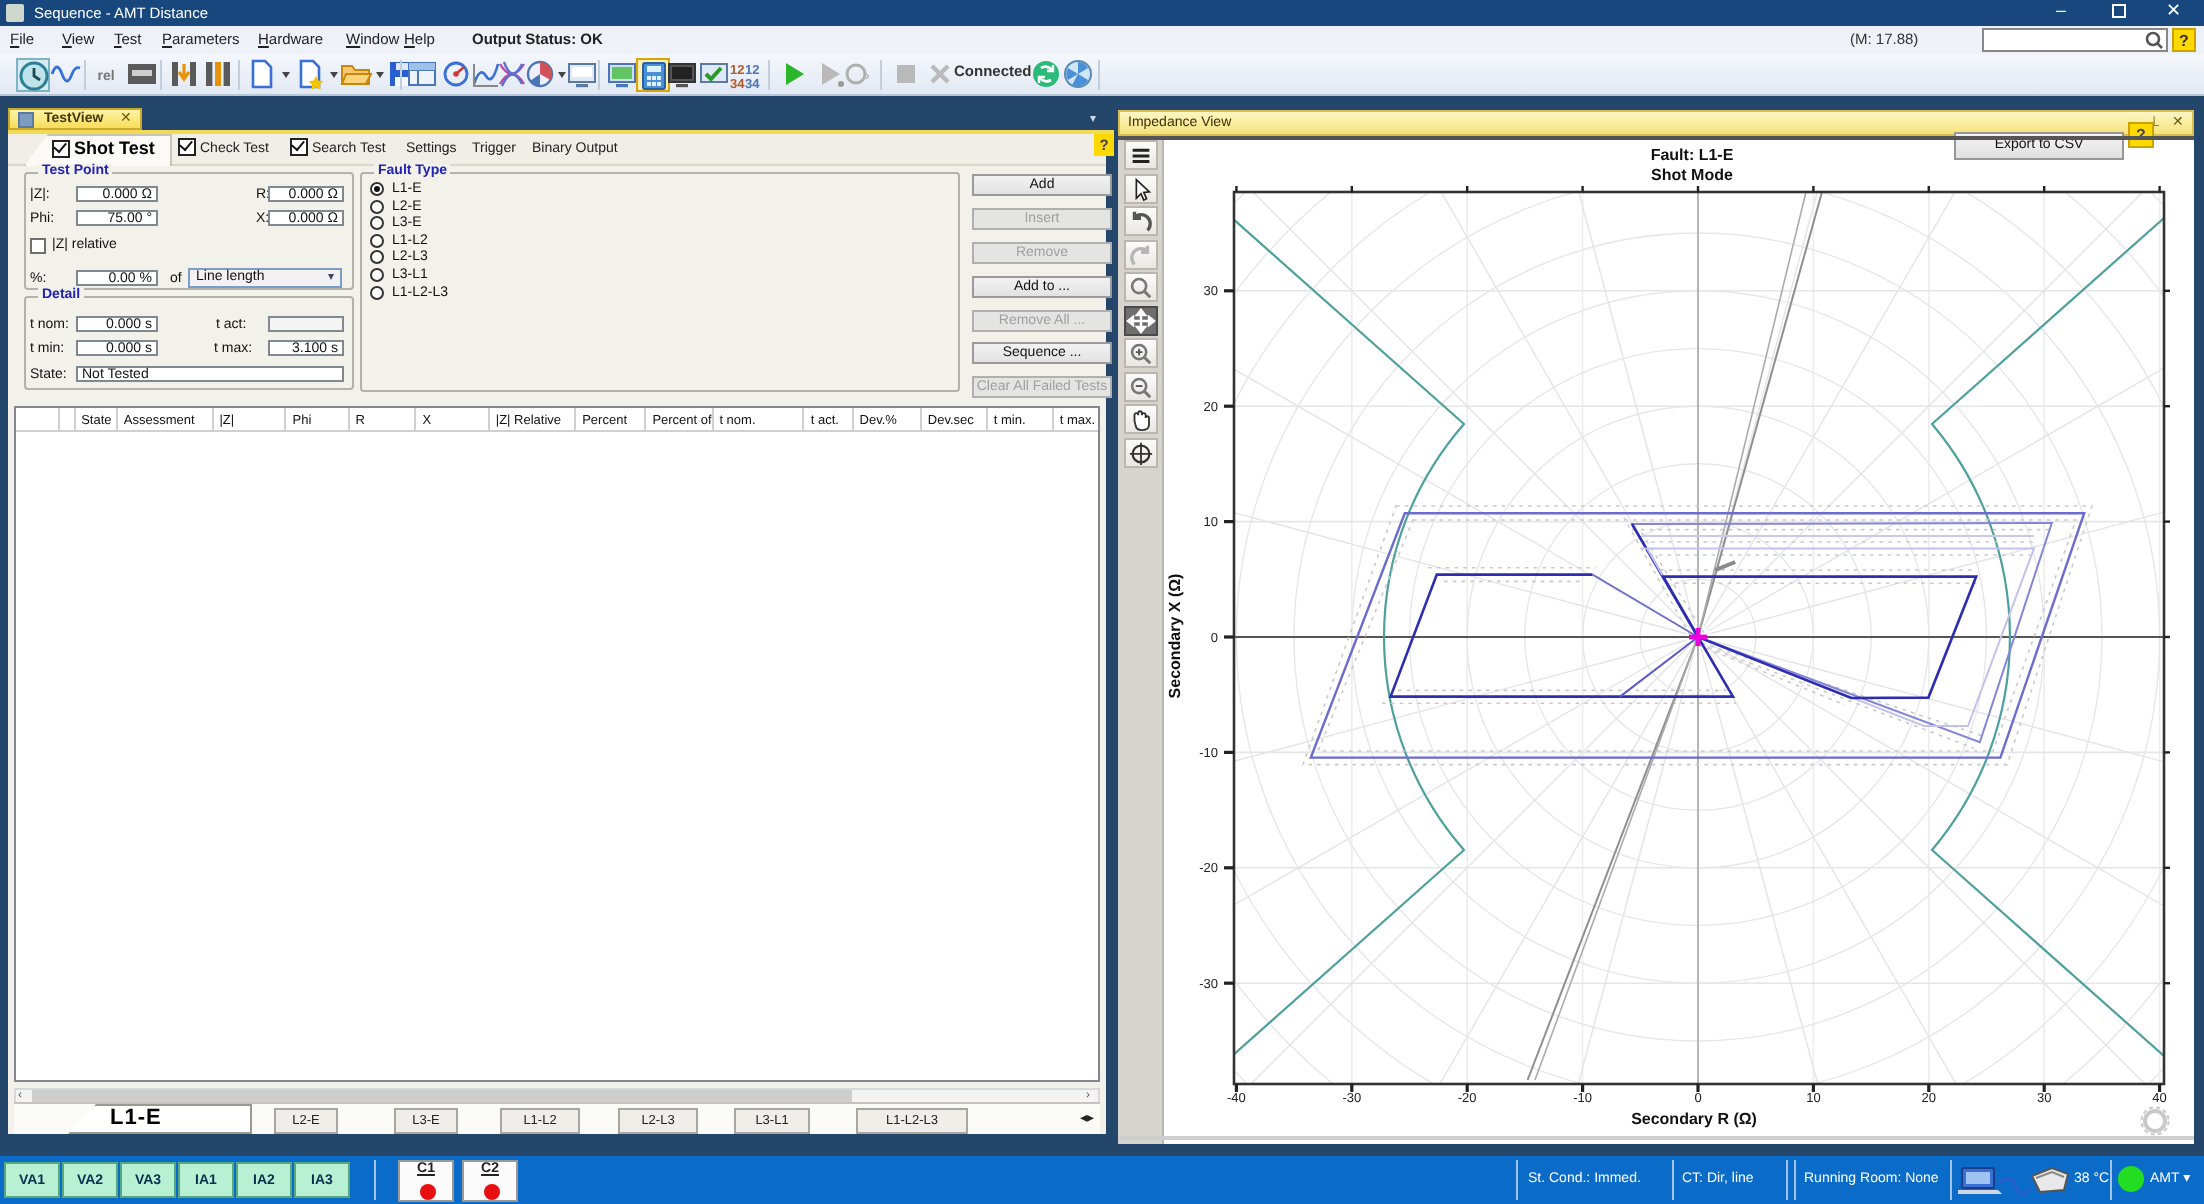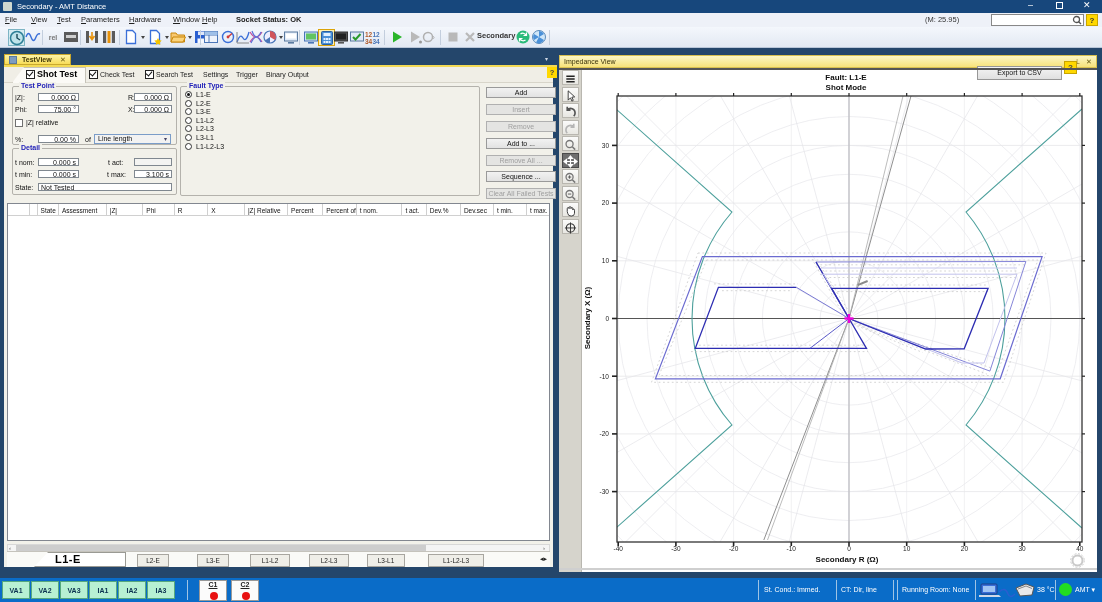--- a/index.html
+++ b/index.html
@@ -17,36 +17,36 @@
 .mitem{position:absolute;top:0;font-size:7.5px;color:#222;line-height:13px}
 .stab{position:absolute;top:0;font-size:7px;color:#222;height:16px;line-height:15px}
 .cbx{display:inline-block;width:9px;height:9px;border:1.4px solid #222;background:#fff;position:relative;vertical-align:-2px;margin-right:2px}
 .cbx:after{content:"";position:absolute;left:1px;top:-1px;width:3px;height:5px;border:solid #111;border-width:0 1.6px 1.6px 0;transform:rotate(40deg)}
 .botab{position:absolute;top:1px;height:13px;border:1px solid #a8a6a0;background:#efeee8;font-size:6.5px;color:#222;text-align:center;line-height:12px}
 </style></head>
 <body>
 
 <div class="abs" style="left:0;top:0;width:1102px;height:13px;background:#17477c">
   <div class="abs" style="left:3px;top:2px;width:9px;height:9px;background:#cfd8cf;border-radius:1px"></div>
-  <div class="abs" style="left:17px;top:0;font-size:7.5px;color:#fff;line-height:13px">Secondary - AMT Distance</div>
+  <div class="abs" style="left:17px;top:0;font-size:7.5px;color:#fff;line-height:13px">Sequence - AMT Distance</div>
   <div class="abs" style="left:1028px;top:0;width:46px;font-size:9px;color:#fff;line-height:11px">–</div>
   <div class="abs" style="left:1056px;top:2px;width:7px;height:7px;border:1.2px solid #fff"></div>
   <div class="abs" style="left:1083px;top:0;font-size:9px;color:#fff;line-height:11px">✕</div>
 </div>
 
 <div class="abs" style="left:0;top:13px;width:1102px;height:14px;background:#eef1f8">
   <div class="mitem" style="left:5px"><u>F</u>ile</div>
   <div class="mitem" style="left:31px"><u>V</u>iew</div>
   <div class="mitem" style="left:57px"><u>T</u>est</div>
   <div class="mitem" style="left:81px"><u>P</u>arameters</div>
   <div class="mitem" style="left:129px"><u>H</u>ardware</div>
   <div class="mitem" style="left:173px"><u>W</u>indow</div>
   <div class="mitem" style="left:202px"><u>H</u>elp</div>
-  <div class="mitem" style="left:236px;font-weight:bold">Socket Status: OK</div>
-  <div class="mitem" style="left:925px;color:#333">(M: 25.95)</div>
+  <div class="mitem" style="left:236px;font-weight:bold">Output Status: OK</div>
+  <div class="mitem" style="left:925px;color:#333">(M: 17.88)</div>
   <div class="abs" style="left:991px;top:1px;width:93px;height:12px;background:#fff;border:1px solid #888"></div>
   <svg class="abs" style="left:1072px;top:2px" width="10" height="10">
       <circle cx="4.5" cy="4.5" r="3" fill="none" stroke="#555" stroke-width="1.3"></circle>
       <line x1="6.7" y1="6.7" x2="9" y2="9" stroke="#555" stroke-width="1.3"></line>
     </svg>
   <div class="abs" style="left:1086px;top:1px;width:12px;height:12px;background:#ffd800;border:1px solid #c8a400;font-size:8px;font-weight:bold;color:#333;text-align:center;line-height:11px">?</div>
 </div>
 
 <div class="abs" style="left:0;top:27px;width:1102px;height:21px;background:linear-gradient(#f4f7fc,#e2e9f3);border-bottom:1px solid #b9c6d8">
 <div class="tbtn abs" style="left:8px;background:#d6ecf2;border:1px solid #7db4c4"><svg width="16" height="16" viewBox="0 0 16 16">
@@ -172,21 +172,21 @@
         <circle cx="6" cy="8" r="4.5" fill="none" stroke="#b0b0b0" stroke-width="1.5"></circle>
         <text x="10.5" y="11" font-size="7" fill="#a8a8a8">›</text>
       </svg></div>
     <div class="abs" style="left:440px;top:3px;width:1px;height:15px;background:#c3cedd"></div>
     <div class="tbtn abs" style="left:445px"><svg width="16" height="16" viewBox="0 0 16 16">
         <rect x="3.5" y="3.5" width="9" height="9" fill="#b9b9b9"></rect>
       </svg></div>
     <div class="tbtn abs" style="left:462px"><svg width="16" height="16" viewBox="0 0 16 16">
         <path d="M4 4 L12 12 M12 4 L4 12" stroke="#b9b9b9" stroke-width="2.2"></path>
       </svg></div>
-    <div class="abs" style="left:477px;top:-1px;height:21px;font-size:7.5px;font-weight:bold;color:#333;line-height:20px">Secondary</div>
+    <div class="abs" style="left:477px;top:-1px;height:21px;font-size:7.5px;font-weight:bold;color:#333;line-height:20px">Connected</div>
     <div class="tbtn abs" style="left:515px"><svg width="16" height="16" viewBox="0 0 16 16">
         <circle cx="8" cy="8" r="6.5" fill="#2abb7a"></circle>
         <path d="M5.5 5 a4 4 0 0 1 5.5 1 m-.5 5 a4 4 0 0 1-5.5-1" stroke="#fff" stroke-width="1.4" fill="none"></path>
         <path d="M11.5 3.5 v3 h-3 M4.5 12.5 v-3 h3" stroke="#fff" stroke-width="1.2" fill="none"></path>
       </svg></div>
     <div class="tbtn abs" style="left:531px"><svg width="16" height="16" viewBox="0 0 16 16">
         <circle cx="8" cy="8" r="6.5" fill="#cfe6f8" stroke="#5a8ab8"></circle>
         <path d="M8 8 L8 2 A6 6 0 0 1 13 5z M8 8 L13 11 A6 6 0 0 1 5 13.5z M8 8 L3 5 A6 6 0 0 0 3 11z" fill="#4a90d8"></path>
       </svg></div>
     <div class="abs" style="left:549px;top:3px;width:1px;height:15px;background:#c3cedd"></div>

